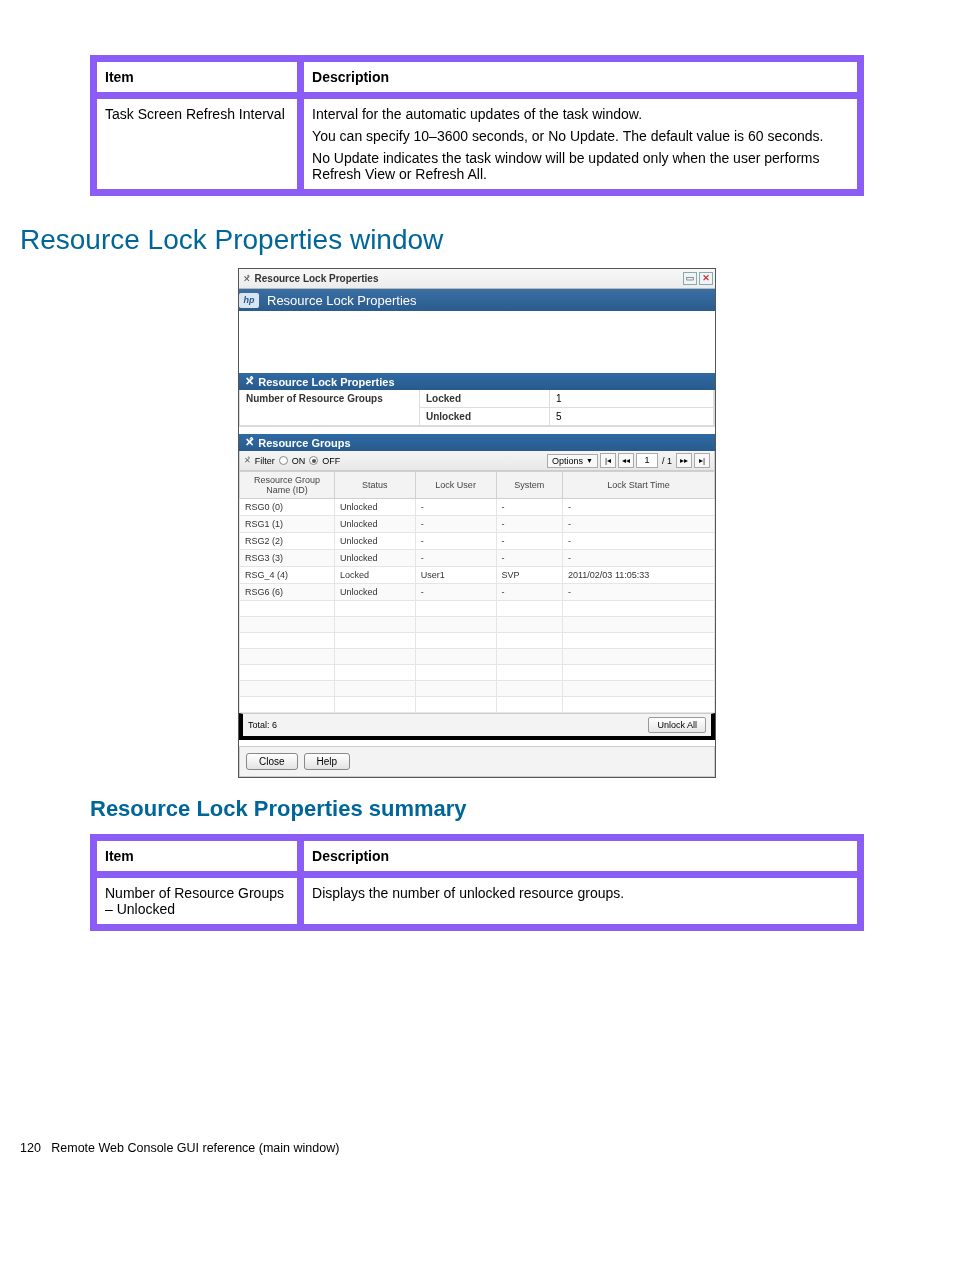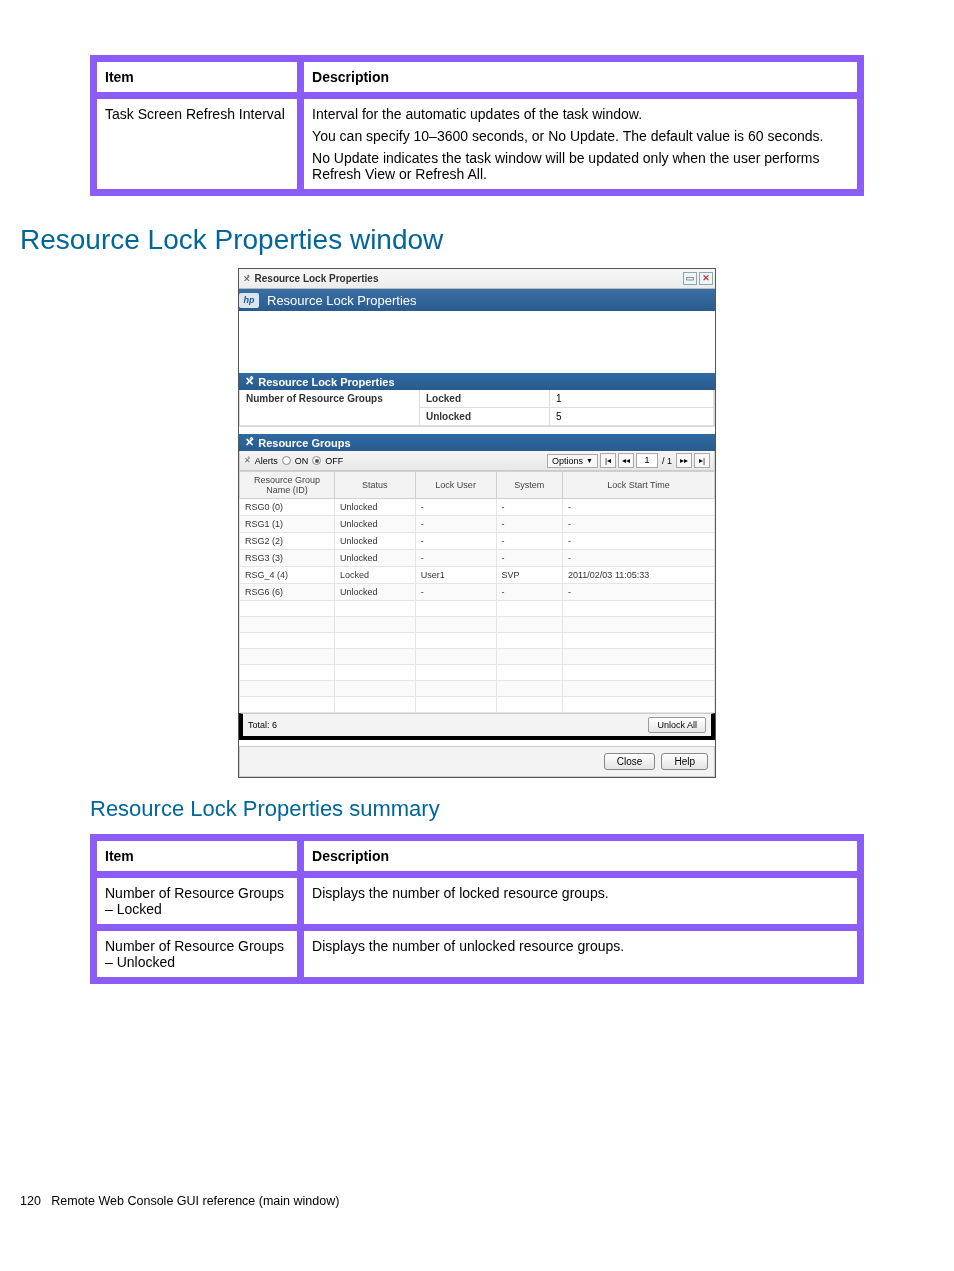--- a/index.html
+++ b/index.html
@@ -2,21 +2,21 @@
 <html><head>
 <meta charset="utf-8">
 <style>
   * { box-sizing: border-box; margin: 0; padding: 0; }
   body { font-family: Arial, Helvetica, sans-serif; background: #fff; color: #000; width: 954px; margin: 0 auto; padding: 0; }
   .page { padding: 0 90px 30px 90px; }
   .tbl { border-collapse: collapse; width: 100%; border: 2px solid #4270b0; margin-bottom: 28px; }
   .tbl th, .tbl td { border: 7px solid #8b5cf6; padding: 7px 8px; text-align: left; vertical-align: top; font-size: 14px; font-weight: 300; }
   .tbl th { font-weight: bold; }
   .h1 { font-size: 28px; font-weight: 300; color: #006699; margin: 10px 0 12px 0; }
-  .h2 { font-size: 22px; font-weight: 400; color: #006699; margin: 18px 0 12px 0; }
+  .h2 { font-size: 22px; font-weight: 700; color: #006699; margin: 18px 0 12px 0; }
   .body-text { font-size: 14px; margin: 18px 0 10px 0; font-weight: 300; }
   .footer { font-size: 12.5px; margin-top: 210px; font-weight: 300; }
 
   
   .shotwrap { display: flex; flex-direction: column; align-items: center; margin-top: 8px; }
   .shot { width: 478px; border: 1px solid #555; font-family: Verdana, Arial, sans-serif; }
   .titlebar { display: flex; align-items: center; justify-content: space-between; background: linear-gradient(#f8f8f8,#ececec); border-bottom: 1px solid #bbb; height: 20px; font-size: 10px; color: #333; padding: 0 2px 0 4px; }
   .titlebar .left { display: flex; align-items: center; gap: 4px; }
   .titlebar .upicon { font-size: 9px; color: #555; }
   .titlebar .title { font-weight: bold; color: #333; }
@@ -42,21 +42,21 @@
   .navbtn { border: 1px solid #aaa; width: 16px; height: 15px; background: #f8f8f8; font-size: 8px; display: flex; align-items: center; justify-content: center; cursor: pointer; }
   .pagebox { border: 1px solid #aaa; width: 22px; height: 15px; background: #fff; font-size: 9px; text-align: center; line-height: 13px; }
 
   .gridtbl { width: 100%; border-collapse: collapse; font-size: 9px; color: #333; }
   .gridtbl th { background: #f3f3f3; border: 1px solid #d0d0d0; padding: 3px 5px; text-align: center; font-weight: normal; color: #444; }
   .gridtbl td { border: 1px solid #e5e5e5; padding: 3px 5px; height: 16px; }
   .gridtbl tr.alt td { background: #fafafa; }
   .totalbar { display: flex; justify-content: space-between; align-items: center; font-size: 9px; padding: 3px 5px; border: 4px solid #000000; border-top: 1px solid #ccc; background: #f3f3f3; }
   .unlockbtn { border: 1px solid #999; background: linear-gradient(#fff,#e6e6e6); padding: 2px 8px; font-size: 9px; cursor: pointer; border-radius: 2px; }
 
-  .footerbar { display: flex; justify-content: flex-end; gap: 6px; padding: 6px; background: #f3f3f3; border: 1px solid #ccc; border-top: 1px solid #ccc; }
+  .footerbar { display: flex; gap: 6px; padding: 6px; background: #f3f3f3; border: 1px solid #ccc; border-top: 1px solid #ccc; }
   .winbtn { border: 1px solid #888; background: linear-gradient(#fff,#e3e3e3); padding: 2px 12px; font-size: 10px; cursor: pointer; border-radius: 3px; }
 </style>
 </head>
 <body>
 
 <div class="page">
 
   <table class="tbl" style="margin-top:55px;">
     <thead>
       <tr>
@@ -121,21 +121,21 @@
         <div style="height:6px;background:#fff;"></div>
 
         <div class="grouphdr">
           <span>✕̂</span>
           <span>Resource Groups</span>
         </div>
 
         <div class="toolbar">
           <div class="left">
             <span style="font-size:8px;color:#666;">✕̂</span>
-            <span>Alerts</span>
+            <span>Filter</span>
             <span class="radio"></span>
             <span>ON</span>
             <span class="radio sel"></span>
             <span>OFF</span>
           </div>
           <div class="right">
             <span class="opts">
               <span>Options</span>
               <span style="font-size:7px;">▼</span>
             </span>
@@ -273,24 +273,20 @@
 
   <table class="tbl">
     <thead>
       <tr>
         <th style="width:27%;">Item</th>
         <th>Description</th>
       </tr>
     </thead>
     <tbody>
       <tr>
-        <td>Number of Resource Groups – Locked</td>
-        <td>Displays the number of locked resource groups.</td>
-      </tr>
-      <tr>
         <td>Number of Resource Groups – Unlocked</td>
         <td>Displays the number of unlocked resource groups.</td>
       </tr>
     </tbody>
   </table>
 
   <div class="footer" style="margin-left:-70px;">
     <span>120</span>&nbsp;&nbsp;&nbsp;<span>Remote Web Console GUI reference (main window)</span>
   </div>
 

